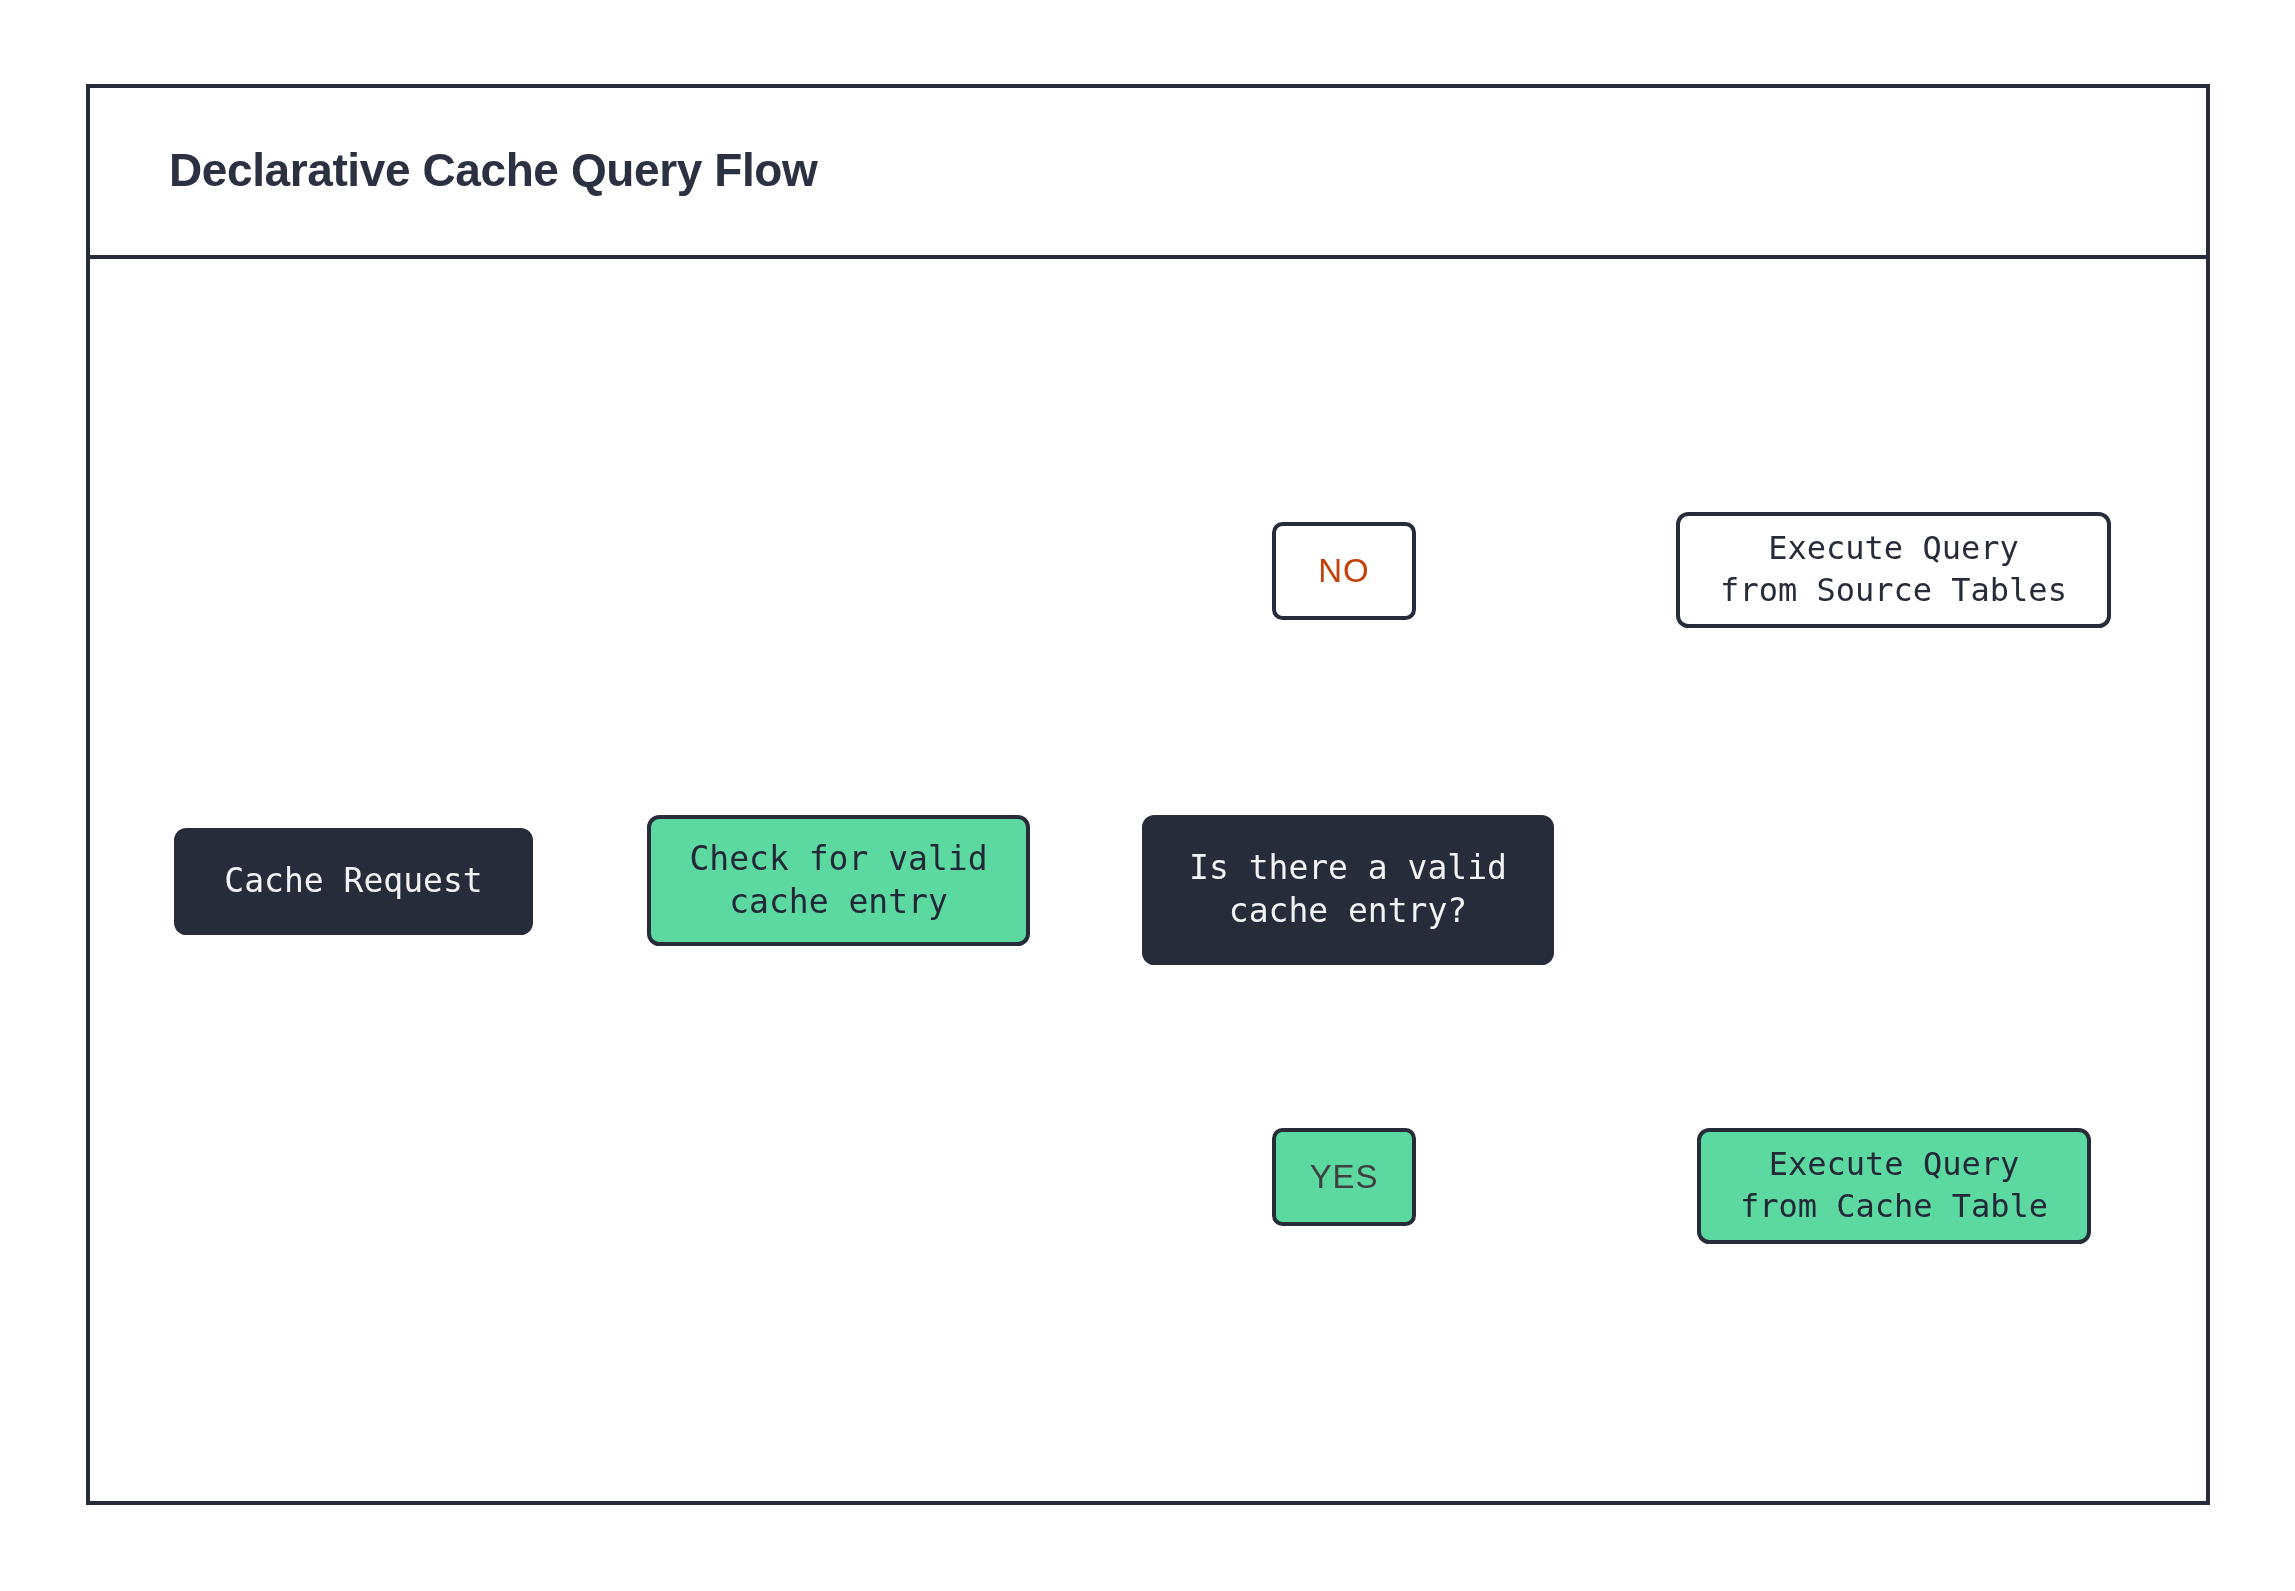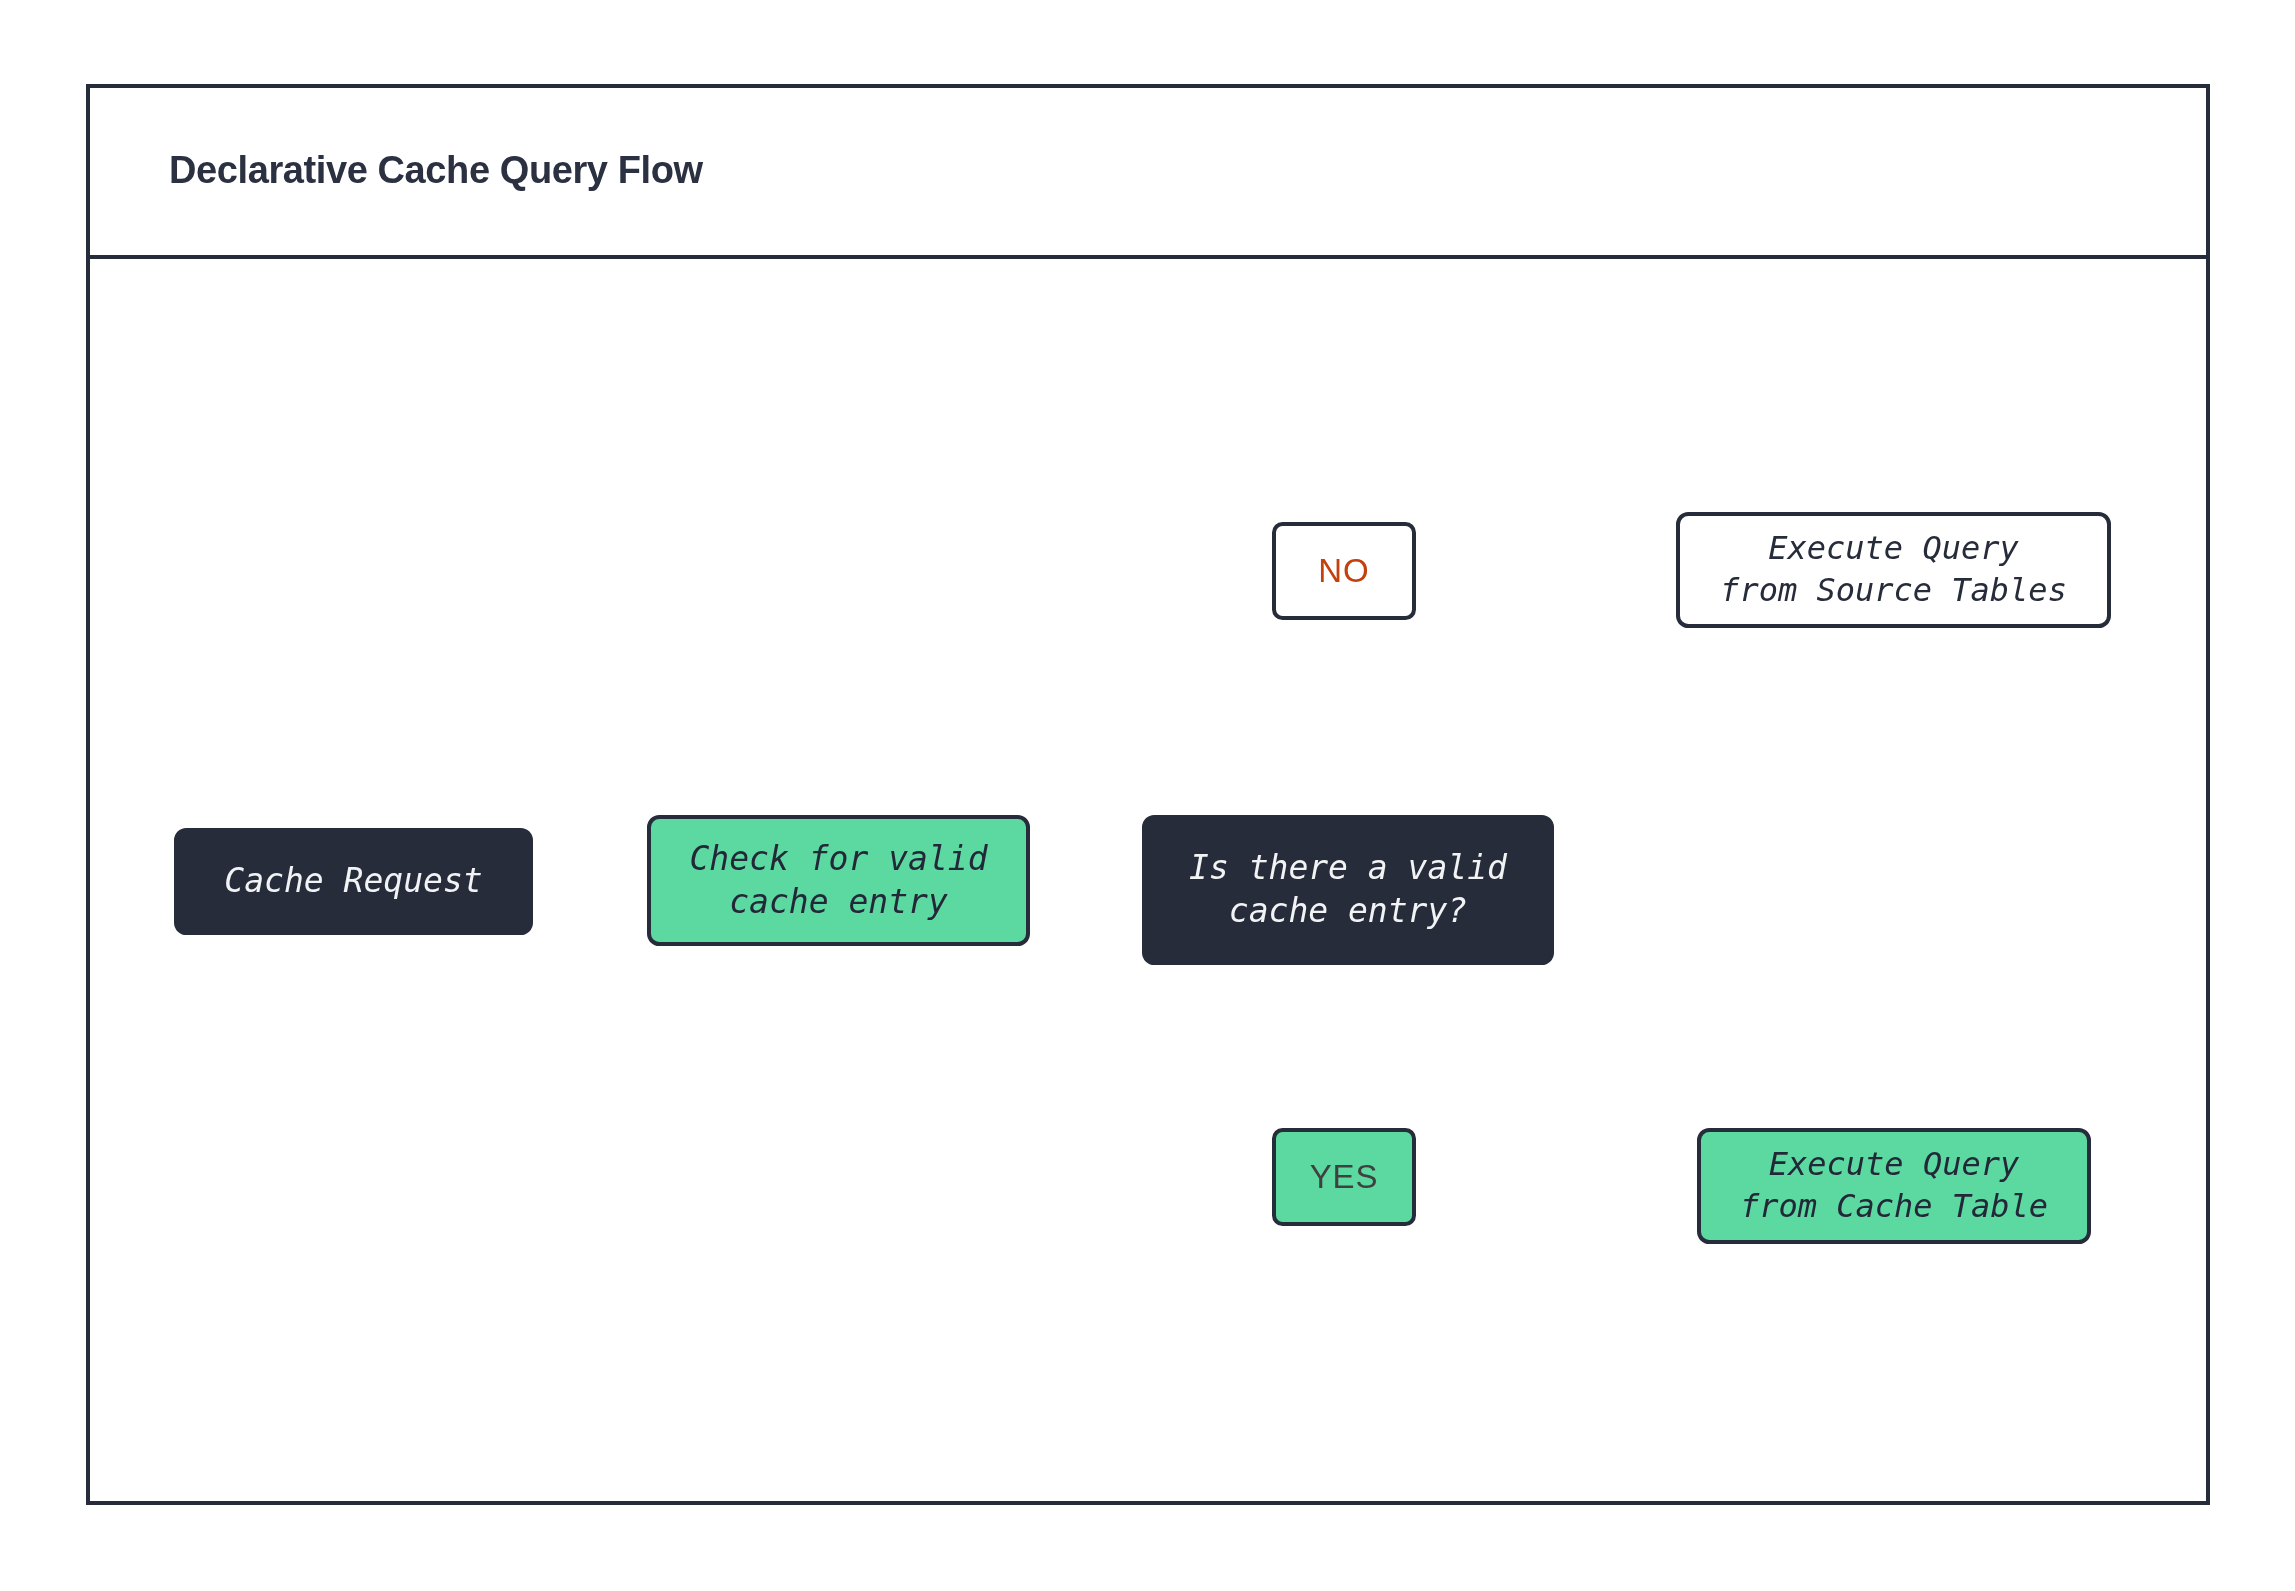--- a/index.html
+++ b/index.html
@@ -33,21 +33,21 @@
     top: 84px;
     width: 2124px;
     height: 175px;
     border-bottom: 4.4px solid #272c3b;
     box-sizing: border-box;
     display: flex;
     align-items: center;
   }
   #diagram-title {
     margin-left: 83px;
-    font-size: 38px;
+    font-size: 46px;
     font-weight: bold;
     color: #2b3141;
     letter-spacing: -0.4px;
     line-height: 1;
     white-space: nowrap;
     font-family: "Liberation Sans", sans-serif;
   }
 
   
   #vector-layer {
@@ -64,21 +64,20 @@
     position: absolute;
     box-sizing: border-box;
     display: flex;
     align-items: center;
     justify-content: center;
     text-align: center;
     border-radius: 12.3px;
     font-family: "DejaVu Sans Mono", "Liberation Mono", monospace;
     white-space: pre-line;
     line-height: 1.3;
-    font-style: italic;
   }
   .node-dark {
     background: #272c3b;
     color: #f2f3f5;
     border: 4.4px solid #272c3b;
   }
   .node-green {
     background: #5cd9a0;
     color: #232838;
     border: 4.4px solid #272c3b;

